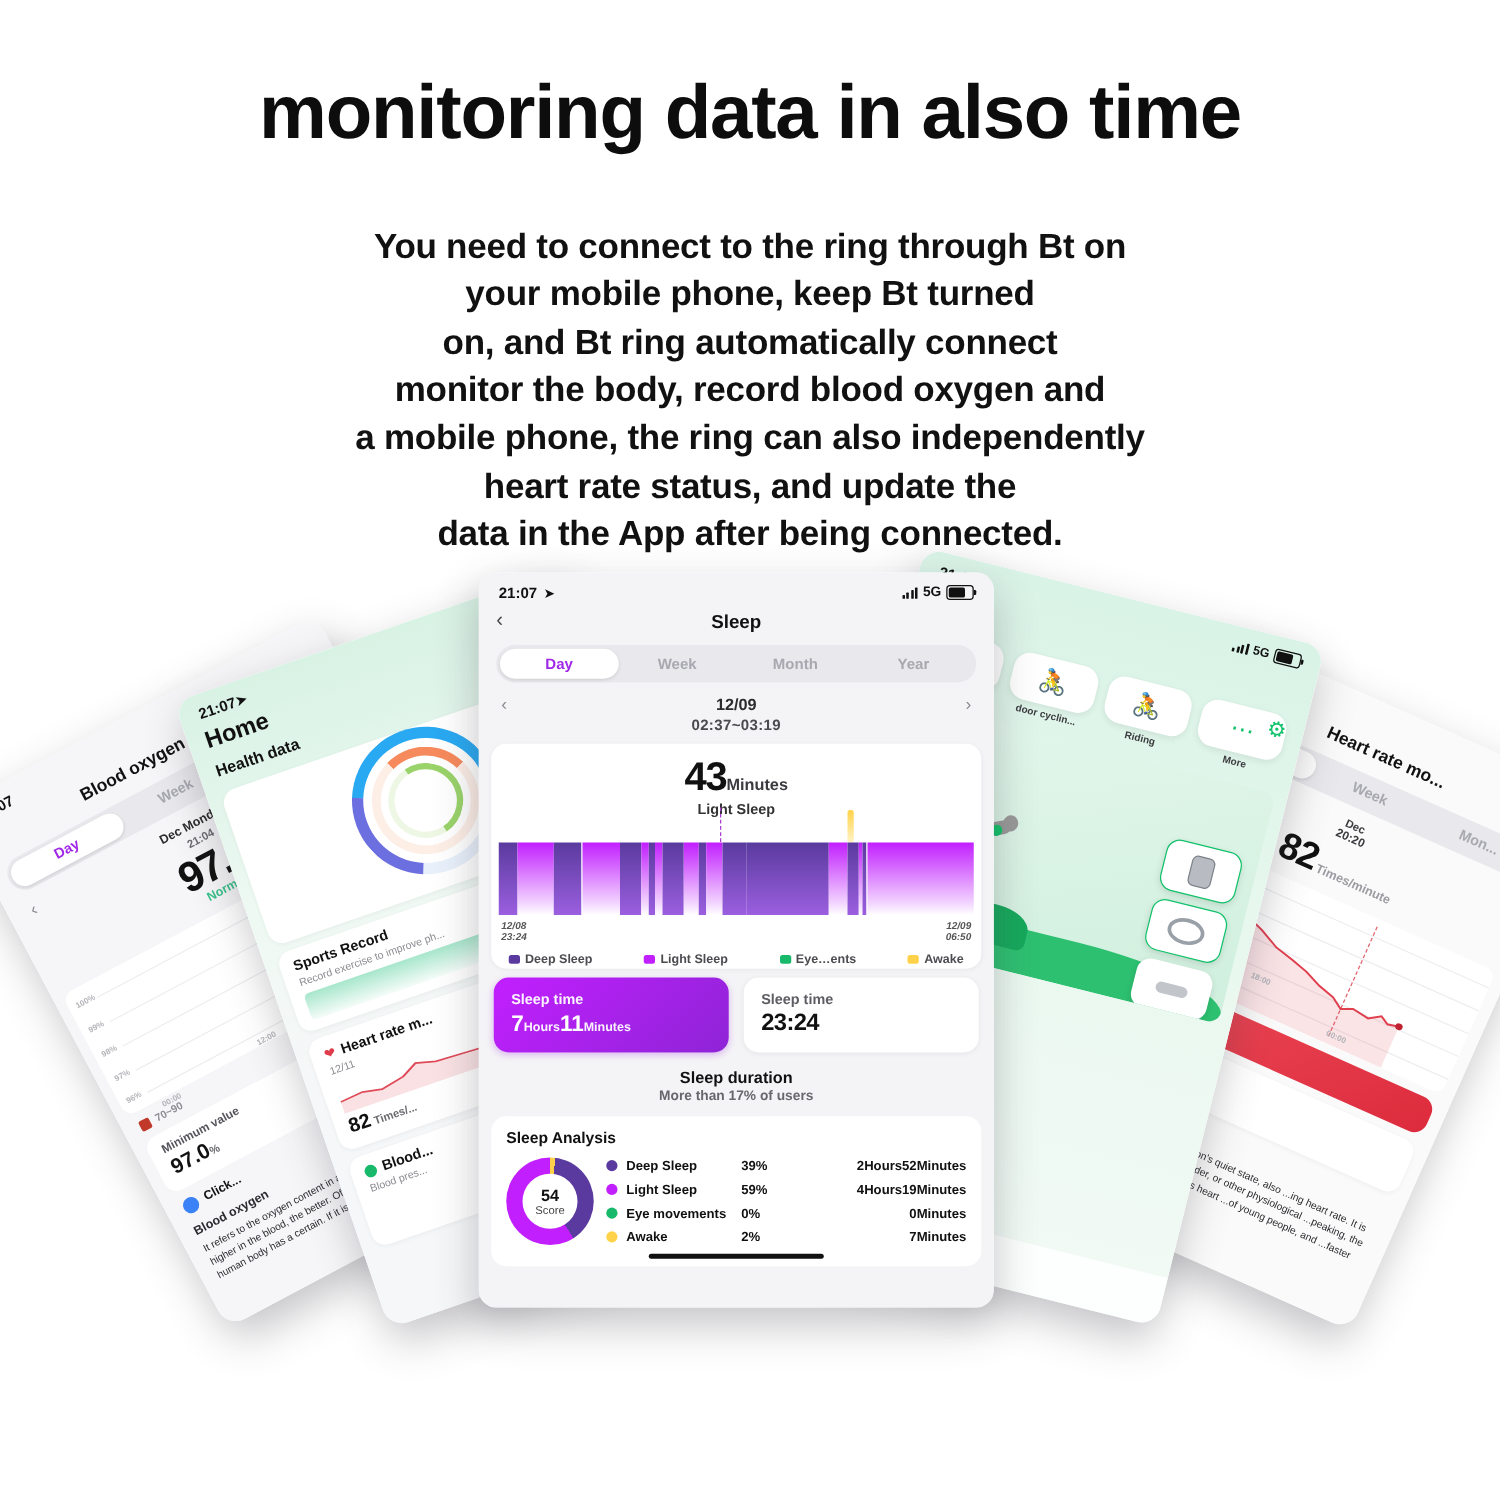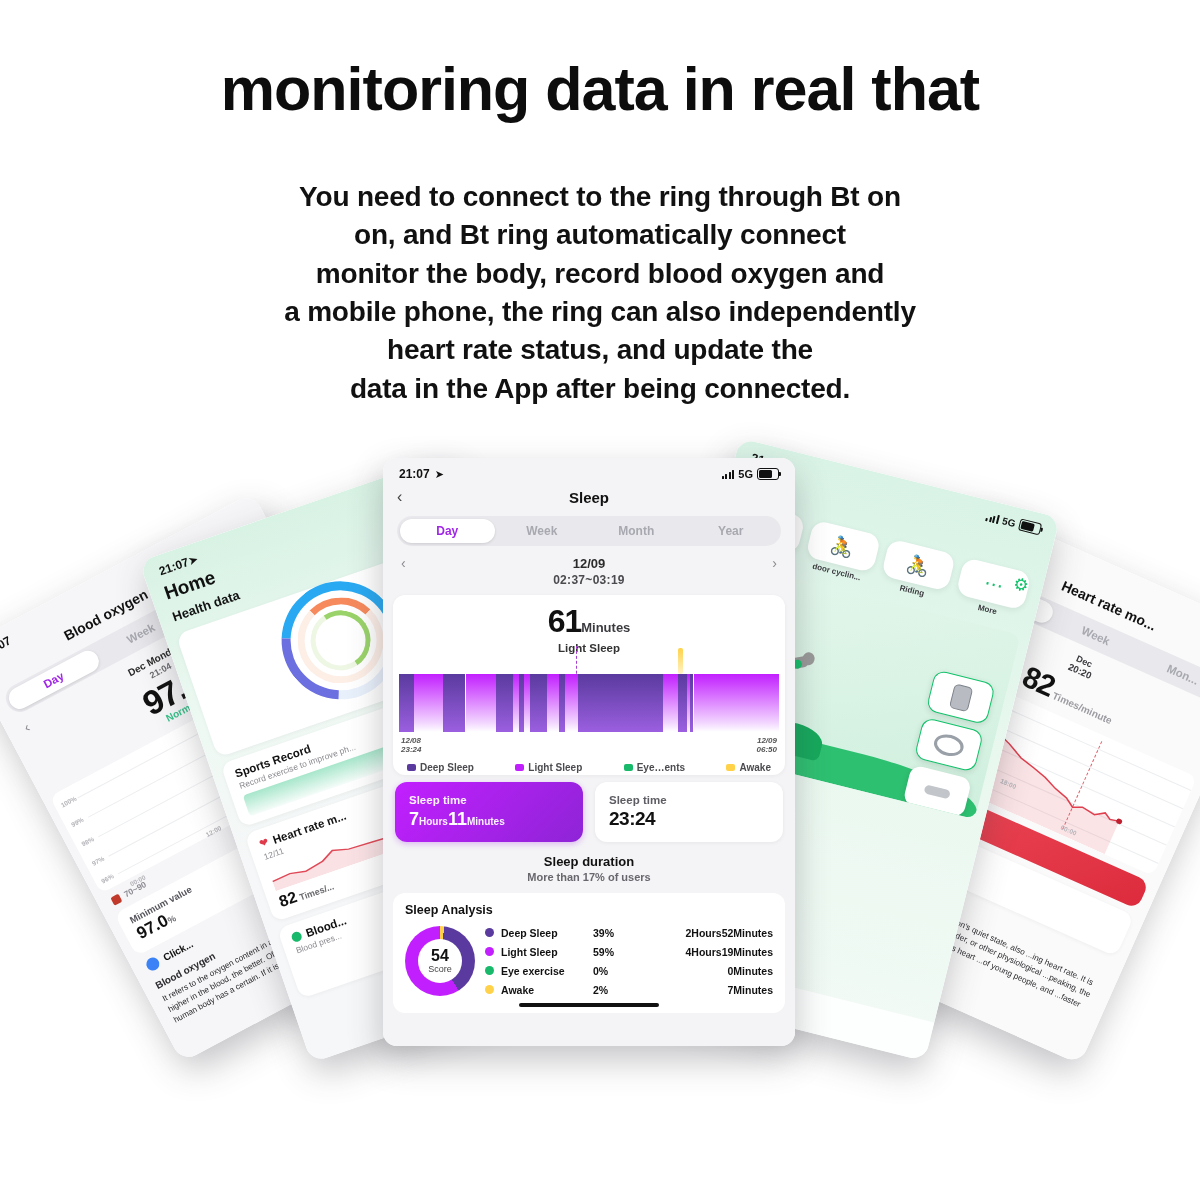--- a/index.html
+++ b/index.html
@@ -98,21 +98,21 @@
   .durwrap .h{font-size:13px;font-weight:800;}
   .durwrap .s{font-size:11px;color:#67676d;margin-top:2px;font-weight:600;}
 
   .analysis{background:#fff;border-radius:12px;margin:10px 10px 0;padding:10px 12px 6px;}
   .analysis h4{margin:0 0 6px;font-size:12.5px;font-weight:800;}
   .an-body{display:flex;align-items:center;gap:10px;}
   .donut{width:70px;height:70px;border-radius:50%;position:relative;flex:0 0 70px;
     background:conic-gradient(#ffd24a 0 2%, #5a3a9e 2% 41%, #c21fff 41% 100%);}
   .donut::after{content:"";position:absolute;inset:13px;background:#fff;border-radius:50%;}
   .donut .ctr{position:absolute;inset:0;display:flex;flex-direction:column;align-items:center;justify-content:center;z-index:2;}
-  .donut .ctr b{font-size:16px;font-weight:700;line-height:1;}
+  .donut .ctr b{font-size:13px;font-weight:700;line-height:1;}
   .donut .ctr s{text-decoration:none;font-size:9px;color:#444;}
   .anrows{flex:1;font-size:10.5px;font-weight:700;}
   .anrow{display:flex;align-items:center;padding:3.5px 0;}
   .anrow .dot{width:9px;height:9px;border-radius:50%;margin-right:7px;}
   .anrow .nm{width:92px;}
   .anrow .pc{width:34px;}
   .anrow .dur{flex:1;text-align:right;}
   .homebar{height:4px;width:140px;background:#111;border-radius:3px;margin:4px auto 0;}
 
   
@@ -211,25 +211,26 @@
   .clickrow{display:flex;align-items:center;gap:6px;padding:8px 14px 0;font-size:10px;font-weight:700;}
   .bluedot{width:13px;height:13px;border-radius:50%;background:#3b82f6;}
   .greendot{width:13px;height:13px;border-radius:50%;background:#18b96a;}
 </style>
 </head>
 <body>
 
 <div class="stage">
 
   <div class="headline">
-    <span class="l2">monitoring data in real that</span>
+    <span class="l2">monitoring data in also time</span>
   </div>
 
   <div class="subcopy">
     <span>You need to connect to the ring through Bt on</span>
+    <span>your mobile phone, keep Bt turned</span>
     <span>on, and Bt ring automatically connect</span>
     <span>monitor the body, record blood oxygen and</span>
     <span>a mobile phone, the ring can also independently</span>
     <span>heart rate status, and update the</span>
     <span>data in the App after being connected.</span>
   </div>
 
   <div class="fan">
 
     <div class="phone sidephone" id="p-spo2">
@@ -389,21 +390,21 @@
 
         <div class="dateRow">
           <span class="arr">‹</span>
           <span>12/09</span>
           <span class="arr">›</span>
         </div>
         <div class="subdate">02:37~03:19</div>
 
         <div class="card">
           <div class="bigmin">
-            <b>61</b><span>Minutes</span>
+            <b>43</b><span>Minutes</span>
           </div>
           <div class="lightlbl">Light Sleep</div>
 
           <div class="hypchart">
             <div class="hyp-dash"></div>
             <div class="hyp-awake"></div>
             <div class="hypband">
               <div class="hypseg deepc" style="left:0%;    width:4.0%"></div>
               <div class="hypseg lightc" style="left:4.0%;  width:7.5%"></div>
               <div class="hypseg deepc" style="left:11.5%; width:6.0%"></div>
@@ -492,21 +493,21 @@
                 <span class="dur">2Hours52Minutes</span>
               </div>
               <div class="anrow">
                 <span class="dot" style="background:#c21fff"></span>
                 <span class="nm">Light Sleep</span>
                 <span class="pc">59%</span>
                 <span class="dur">4Hours19Minutes</span>
               </div>
               <div class="anrow">
                 <span class="dot" style="background:#18b96a"></span>
-                <span class="nm">Eye exercise</span>
+                <span class="nm">Eye movements</span>
                 <span class="pc">0%</span>
                 <span class="dur">0Minutes</span>
               </div>
               <div class="anrow">
                 <span class="dot" style="background:#ffd24a"></span>
                 <span class="nm">Awake</span>
                 <span class="pc">2%</span>
                 <span class="dur">7Minutes</span>
               </div>
             </div>

